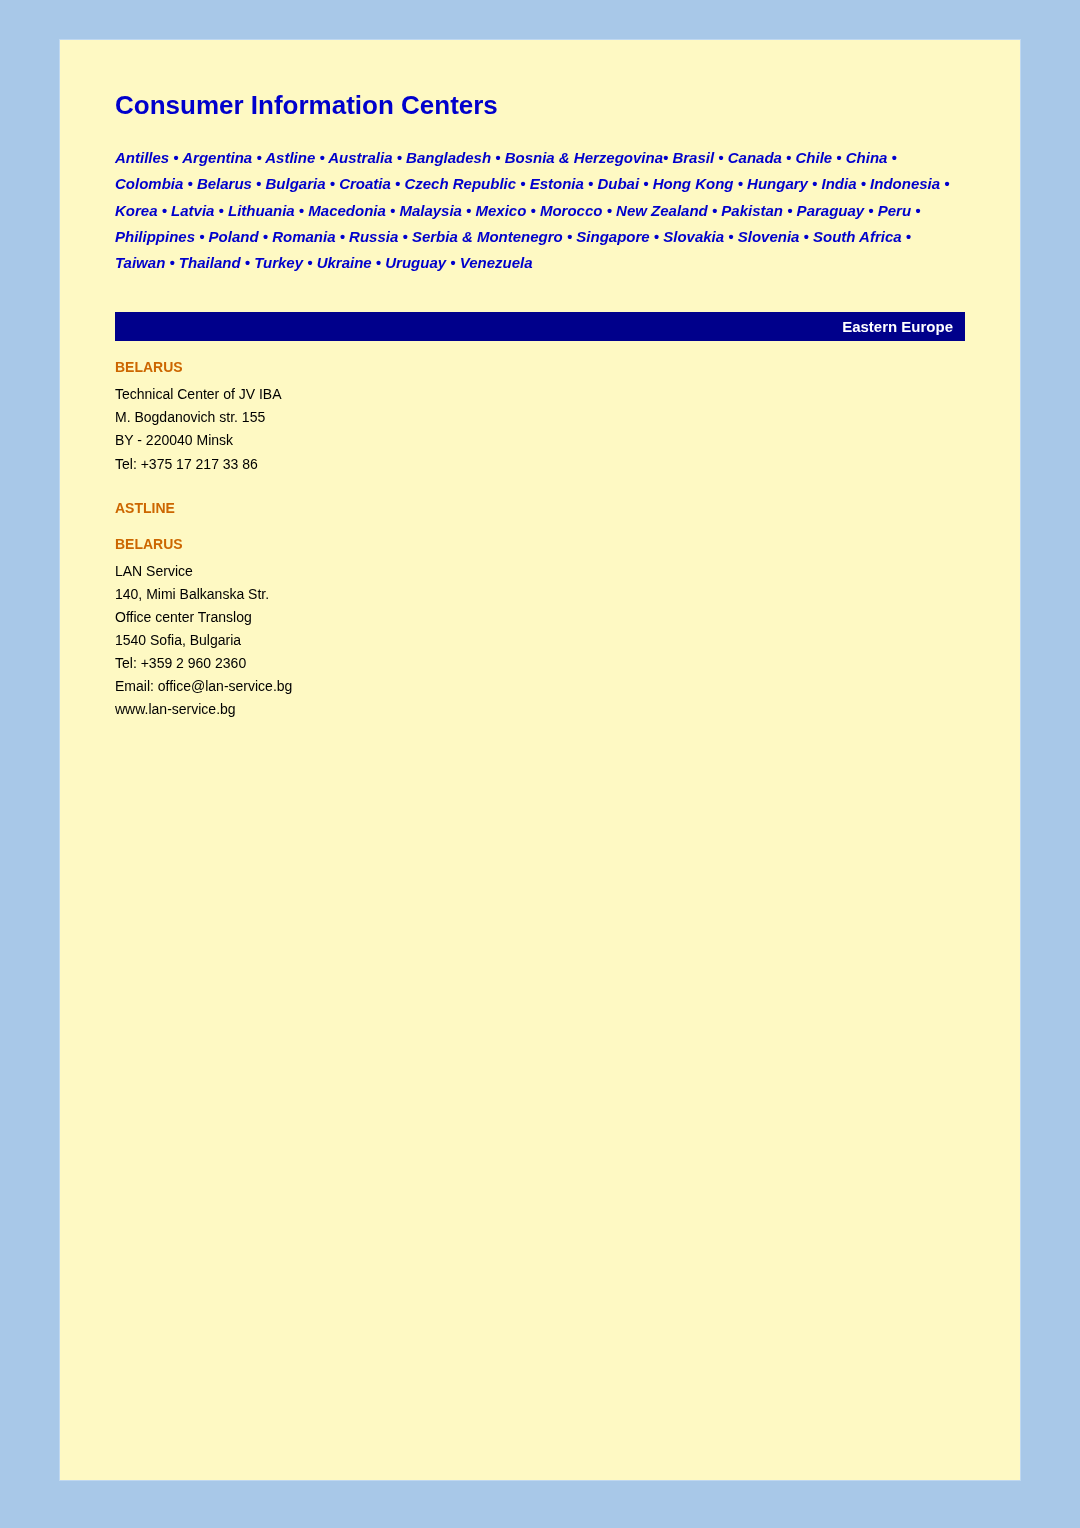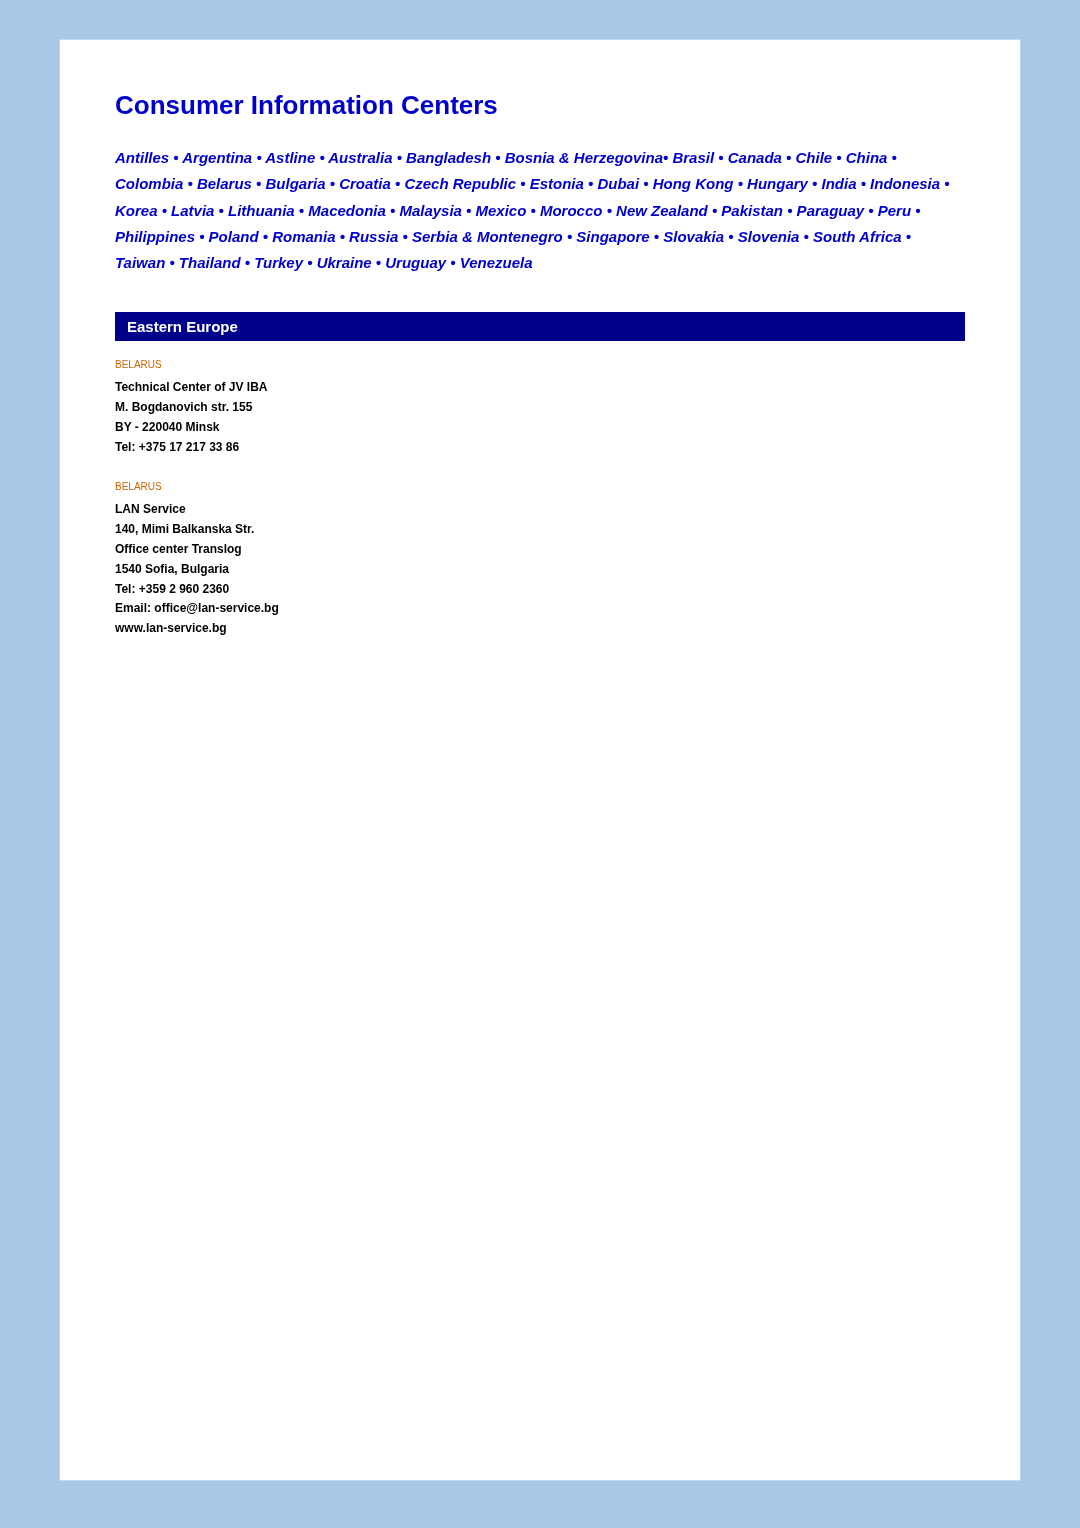--- a/index.html
+++ b/index.html
@@ -12,21 +12,21 @@
       background-color: #a8c8e8;
       min-height: 1528px;
       display: flex;
       justify-content: center;
       align-items: flex-start;
       padding: 40px 30px;
       font-family: Arial, sans-serif;
     }
 
     .page-container {
-      background-color: #ffffff;
+      background-color: #fef9c3;
       width: 960px;
       min-height: 1440px;
       padding: 50px 55px;
       box-shadow: 0 0 0 1px #c0d8f0;
     }
 
     .page-title {
       font-size: 26px;
       font-weight: bold;
       color: #0000cc;
@@ -42,32 +42,33 @@
       font-style: italic;
     }
 
     .section-header {
       background-color: #00008b;
       color: #ffffff;
       font-size: 15px;
       font-weight: bold;
       padding: 6px 12px;
       margin-bottom: 18px;
+      text-align: right;
     }
 
     .country-name {
-      font-size: 10px;
-      font-weight: normal;
+      font-size: 14px;
+      font-weight: bold;
       color: #cc6600;
       margin-bottom: 8px;
     }
 
     .country-info {
-      font-size: 12px;
-      font-weight: bold;
+      font-size: 14px;
+      font-weight: normal;
       color: #000000;
       line-height: 1.65;
       margin-bottom: 24px;
     }
 
     .country-block {
       margin-bottom: 20px;
     }
   </style>
 </head>
@@ -80,20 +81,21 @@
   <p class="country-links">Antilles • Argentina • Astline • Australia • Bangladesh • Bosnia &amp; Herzegovina• Brasil • Canada • Chile • China • Colombia • Belarus • Bulgaria • Croatia • Czech Republic • Estonia • Dubai •  Hong Kong • Hungary • India • Indonesia • Korea • Latvia • Lithuania • Macedonia • Malaysia • Mexico • Morocco • New Zealand • Pakistan • Paraguay • Peru • Philippines • Poland • Romania • Russia • Serbia &amp; Montenegro • Singapore • Slovakia • Slovenia • South Africa • Taiwan • Thailand • Turkey • Ukraine • Uruguay • Venezuela</p>
 
   <div class="section-header">Eastern Europe</div>
 
   <div id="countries-container">
   <div class="country-block">
         <div class="country-name">BELARUS</div>
         <div class="country-info">Technical Center of JV IBA<br>M. Bogdanovich str. 155<br>BY - 220040 Minsk<br>Tel: +375 17 217 33 86</div>
       </div>
       <div class="country-block">
+        <div class="country-name">ASTLINE</div>
       </div>
       <div class="country-block">
         <div class="country-name">BELARUS</div>
         <div class="country-info">LAN Service<br>140, Mimi Balkanska Str.<br>Office center Translog<br>1540 Sofia, Bulgaria<br>Tel: +359 2 960 2360<br>Email: office@lan-service.bg<br>www.lan-service.bg</div>
       </div>
       <div class="country-block">
       </div>
     </div>
 
 </div>

